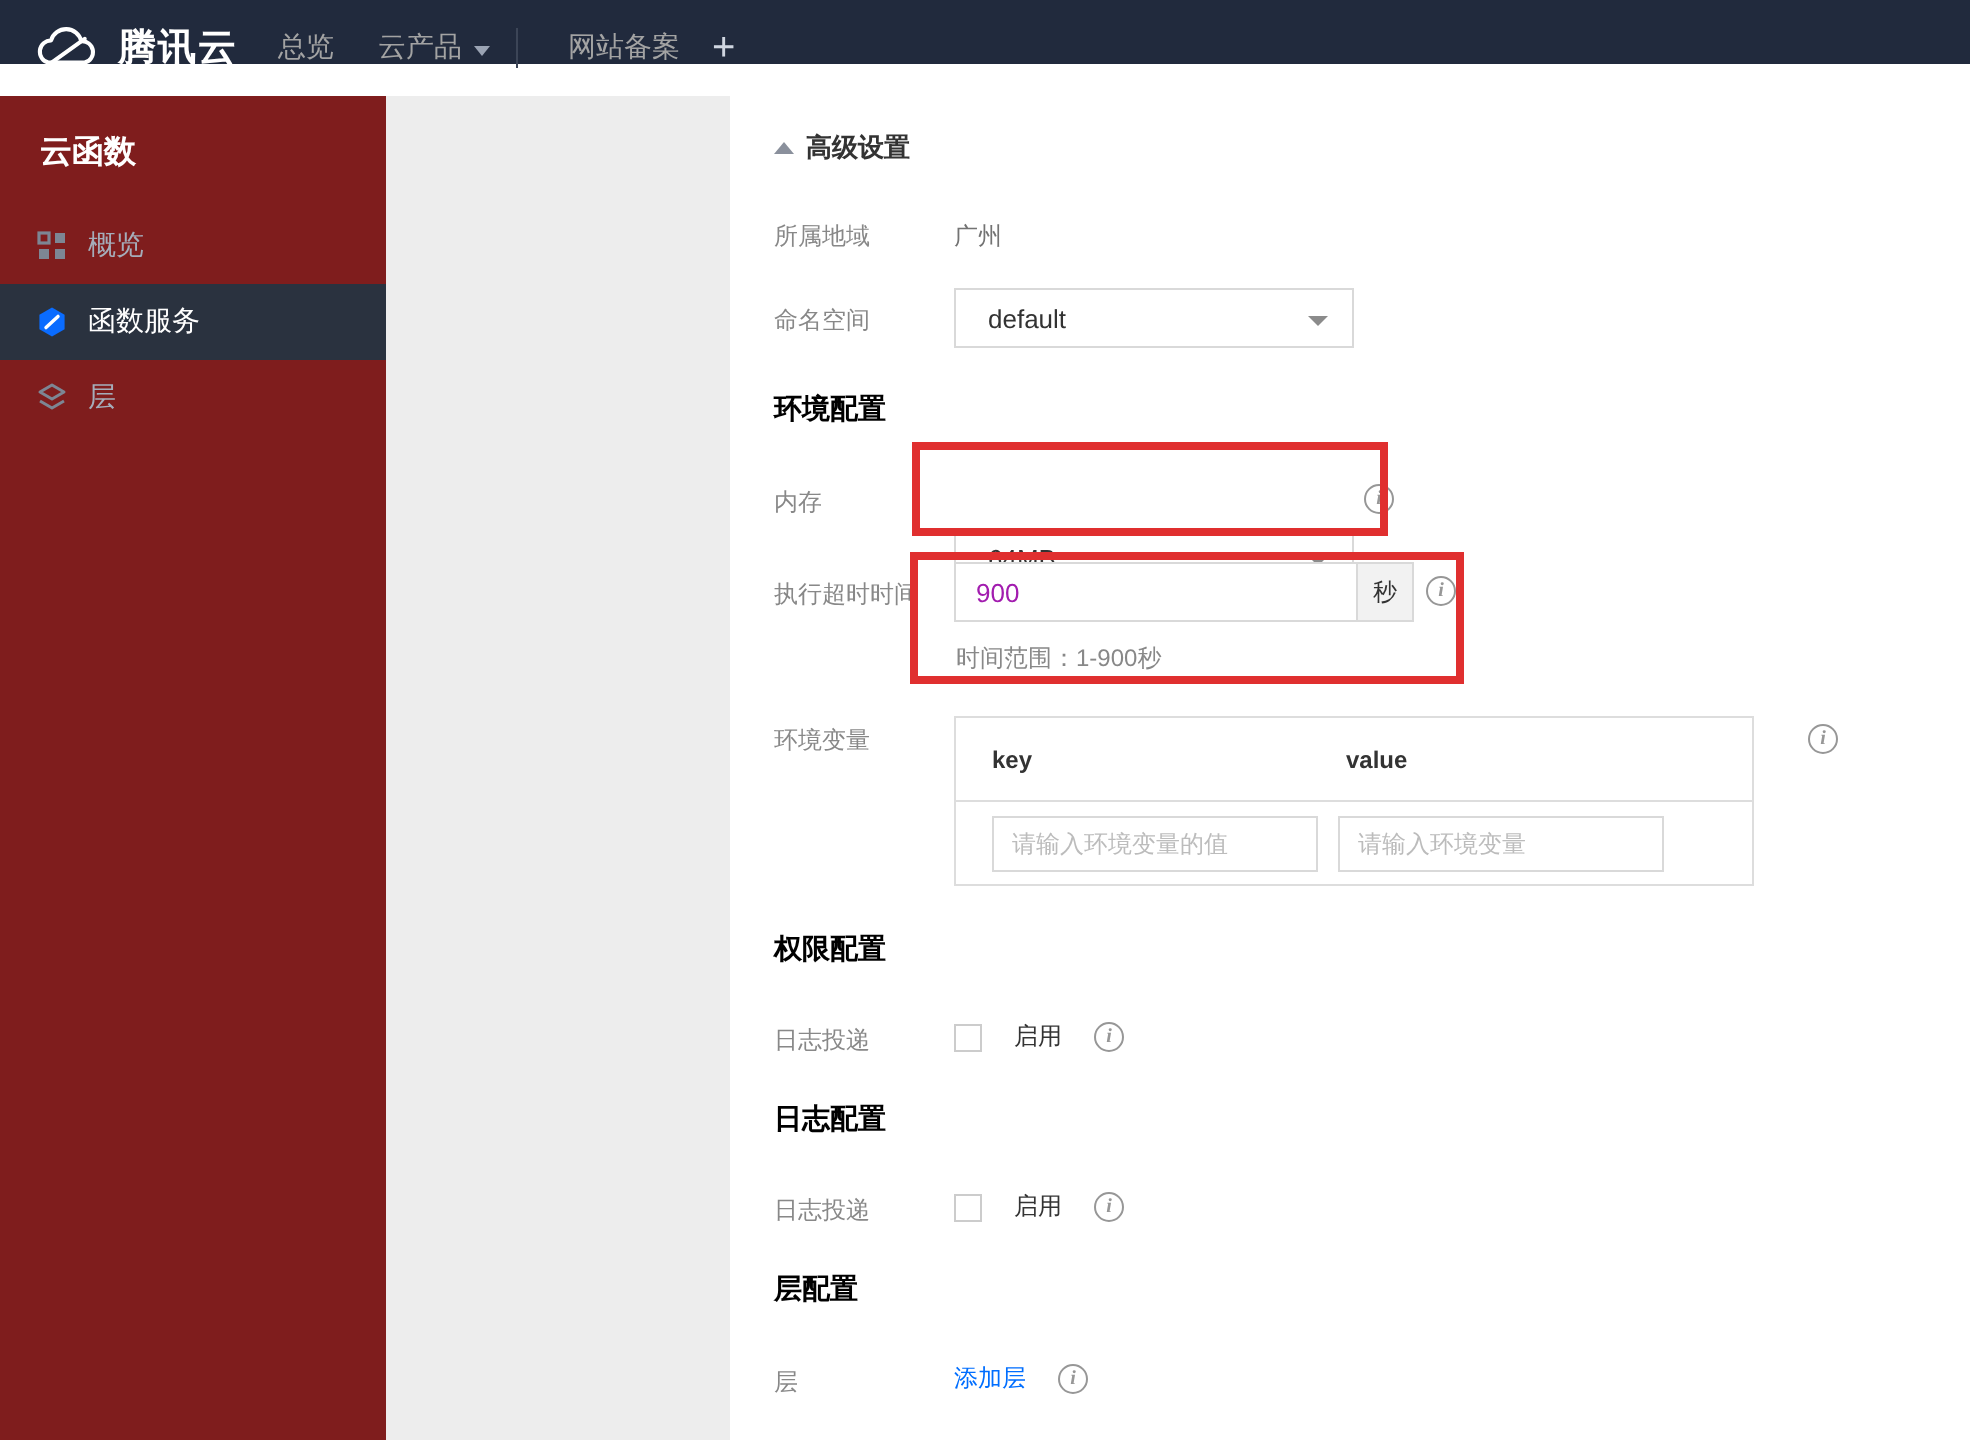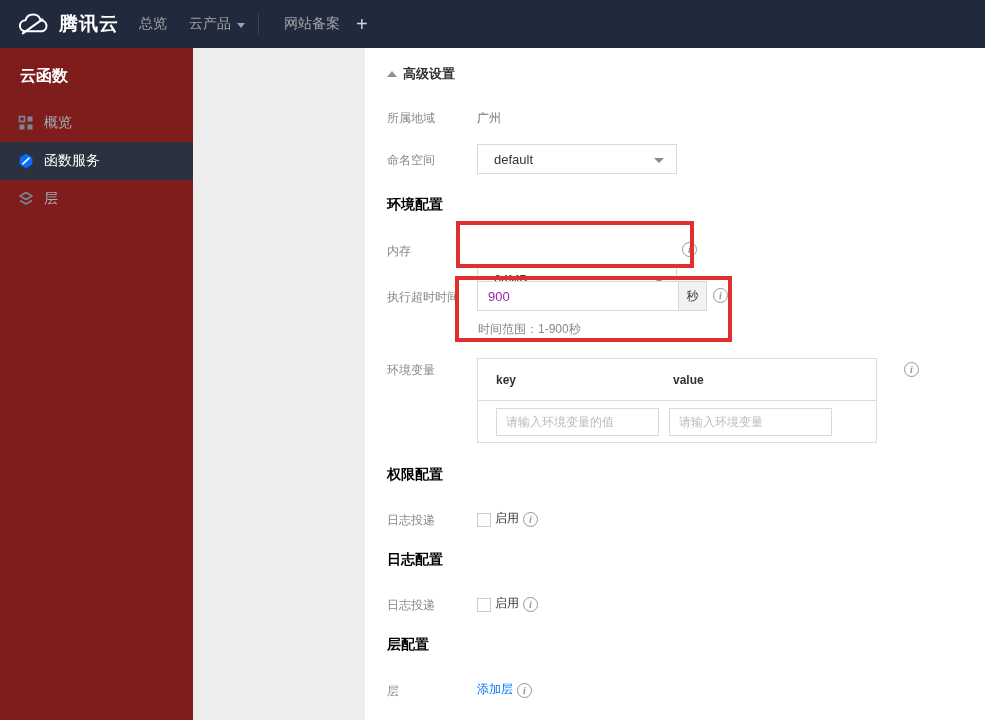--- a/index.html
+++ b/index.html
@@ -6,21 +6,21 @@
   html,body { width: 985px; height: 720px; }
   body {
     font-family: "Liberation Sans", "DejaVu Sans", sans-serif;
     background: #fff;
     overflow: hidden;
   }
   .app { position: relative; width: 985px; height: 720px; background:#fff; }
 
   
   .navbar {
-    position: absolute; top:0; left:0; width:985px; height:48px;
+    position: absolute; top:0; left:0; width:985px; height:32px;
     background:#212a3d;
   }
   .brand {
     position:absolute; left:16px; top:0; height:48px;
     display:flex; align-items:center; gap:9px; cursor:pointer;
   }
   .brand-text { color:#ffffff; font-size:19px; font-weight:bold; letter-spacing:1px; }
   .nav-item {
     position:absolute; top:0; height:48px; display:flex; align-items:center;
     color:#a3a3a3; font-size:14px; cursor:pointer;
@@ -126,21 +126,21 @@
     font-size:12px; color:#333; outline:none;
     font-family:"Liberation Sans","DejaVu Sans",sans-serif;
   }
   .env-input::placeholder { color:#bcbcbc; }
   .ei-key { margin-left:10px; }
   .ei-value { margin-left:18px; }
 
   .checkbox {
     width:14px; height:14px; border:1px solid #cccccc; background:#fff; cursor:pointer;
   }
-  .check-row { display:flex; align-items:flex-end; gap:4px; }
+  .check-row { display:flex; align-items:center; gap:16px; }
   .enable-label { color:#333; font-size:12px; }
 
   .link { color:#006eff; font-size:12px; cursor:pointer; text-decoration:none; }
 </style>
 </head>
 <body>
 
 <div class="app">
 
   <div class="navbar">

